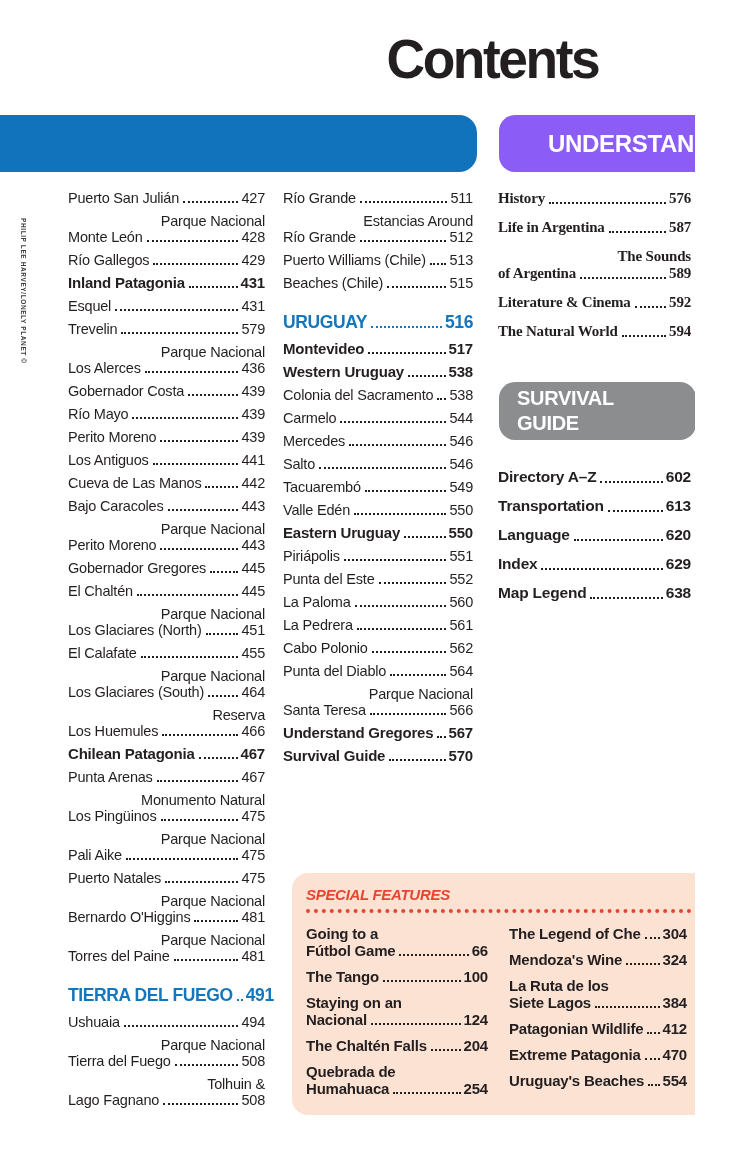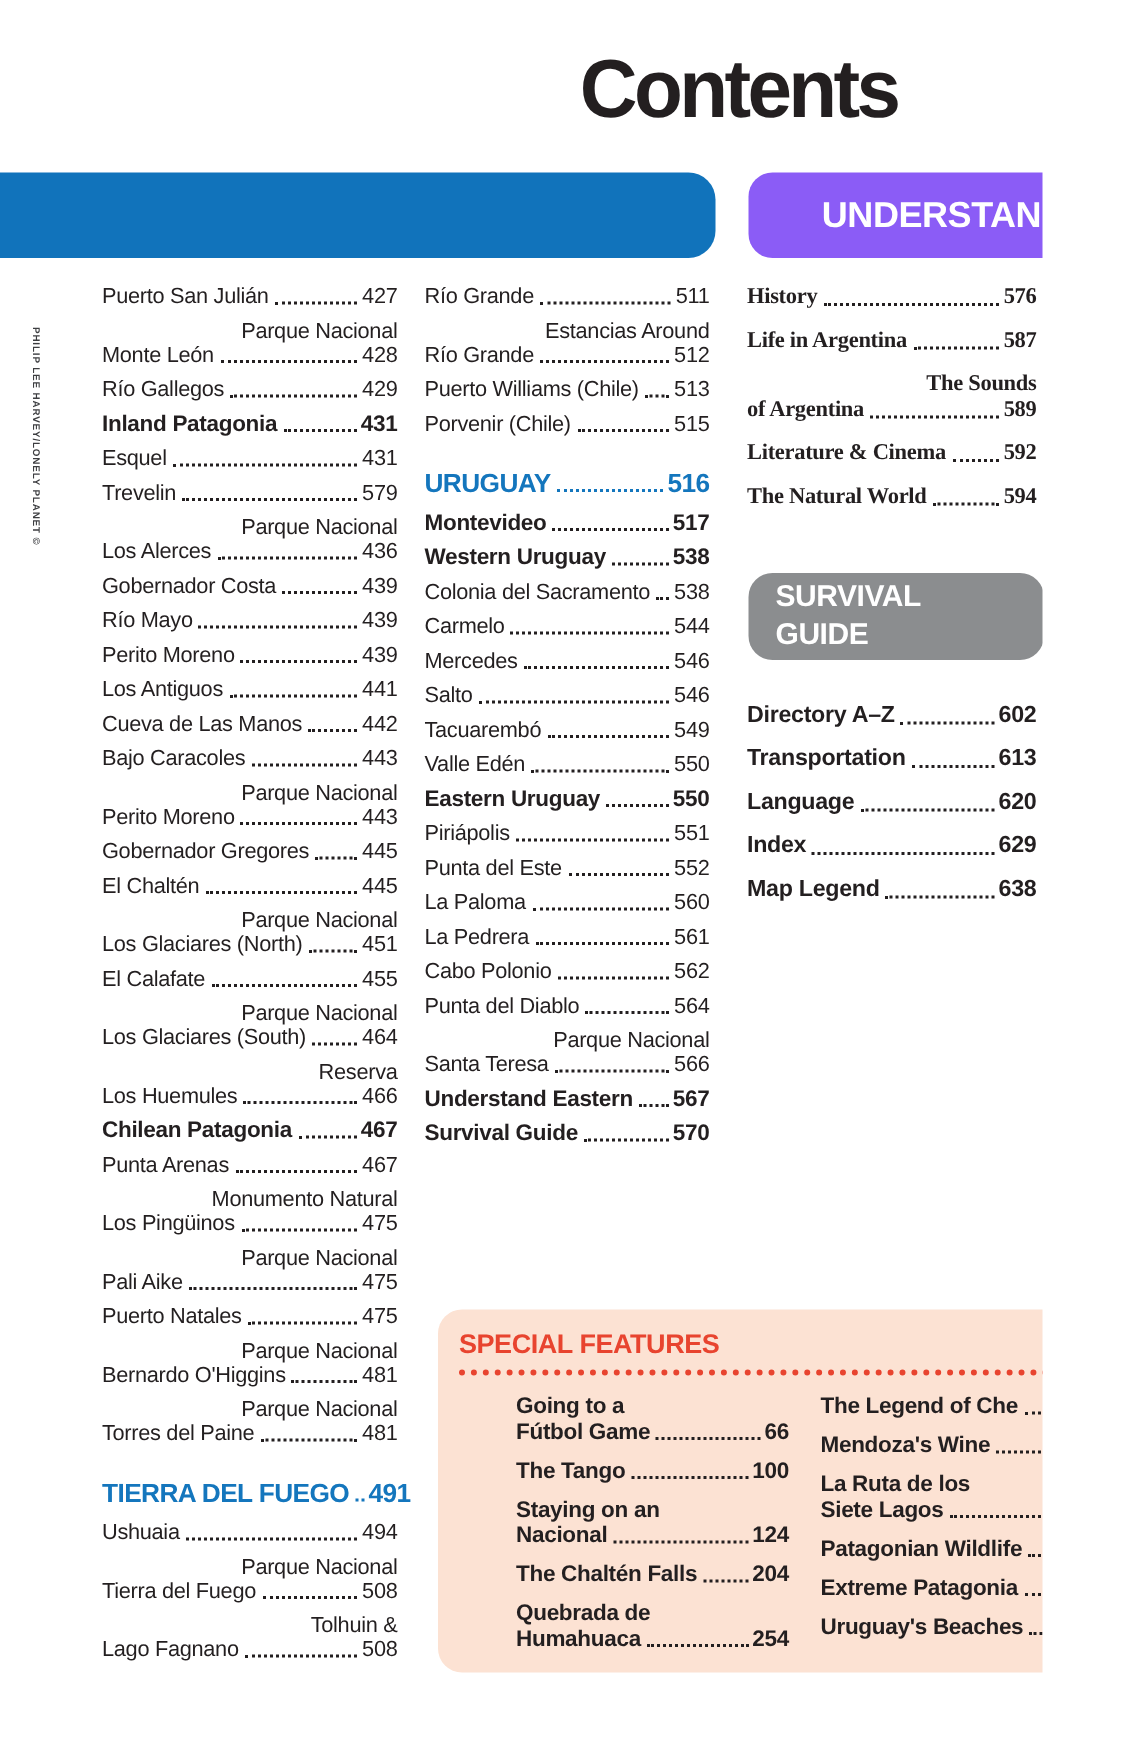--- a/index.html
+++ b/index.html
@@ -41,23 +41,23 @@
   .entry.bold{font-weight:700;font-size:15px;}
   .entry.chapter{font-weight:700;font-size:17.5px;line-height:20px;color:#1476bd;
                  margin-top:21px;margin-bottom:9px;letter-spacing:-0.4px;}
   .entry.chapter .leader{border-bottom-width:2.5px;margin-bottom:4px;}
   .col3 .entry{font-size:15px;font-weight:700;line-height:17px;margin-bottom:12px;font-family:Liberation Serif, serif;}
   .survival-list .entry{font-size:15.5px;font-weight:700;line-height:18px;margin-bottom:11px;}
 
   
   .special{position:absolute;left:292px;top:873px;width:463px;height:242px;background:#fce2d3;
            border-radius:16px 0 0 16px;box-sizing:border-box;padding:13px 16px 0 14px;}
-  .special-heading{color:#e8442f;font-weight:700;font-size:18px;letter-spacing:-0.3px;margin:0 0 6px 0;}
+  .special-heading{color:#e8442f;font-weight:700;font-size:15px;letter-spacing:-0.3px;margin:0 0 6px 0;font-style:italic;}
   .special-divider{border-top:4px dotted #e8442f;height:0;margin:0 -16px 12px 0;}
-  .special-cols{display:flex;margin-left:38px;}
+  .special-cols{display:flex;}
   .special-col-left{width:182px;margin-right:21px;}
   .special-col-right{width:178px;}
   .special .entry{font-weight:700;font-size:15px;line-height:17px;margin-bottom:9px;}
 </style>
 </head>
 <body>
 
 <div class="page">
 
   <div class="title">Contents</div>
@@ -319,21 +319,21 @@
       </div>
       <div class="entry normal">
         <div class="ln last">
           <span class="nm">Puerto Williams (Chile)</span>
           <span class="leader"></span>
           <span class="pg">513</span>
         </div>
       </div>
       <div class="entry normal">
         <div class="ln last">
-          <span class="nm">Porvenir (Chile)</span>
+          <span class="nm">Beaches (Chile)</span>
           <span class="leader"></span>
           <span class="pg">515</span>
         </div>
       </div>
       <div class="entry chapter">
         <div class="ln last">
           <span class="nm">URUGUAY</span>
           <span class="leader"></span>
           <span class="pg">516</span>
         </div>
@@ -446,21 +446,21 @@
       <div class="entry normal">
         <div class="ln">Parque Nacional</div>
         <div class="ln last">
           <span class="nm">Santa Teresa</span>
           <span class="leader"></span>
           <span class="pg">566</span>
         </div>
       </div>
       <div class="entry bold">
         <div class="ln last">
-          <span class="nm">Understand Eastern</span>
+          <span class="nm">Understand Gregores</span>
           <span class="leader"></span>
           <span class="pg">567</span>
         </div>
       </div>
       <div class="entry bold">
         <div class="ln last">
           <span class="nm">Survival Guide</span>
           <span class="leader"></span>
           <span class="pg">570</span>
         </div>

